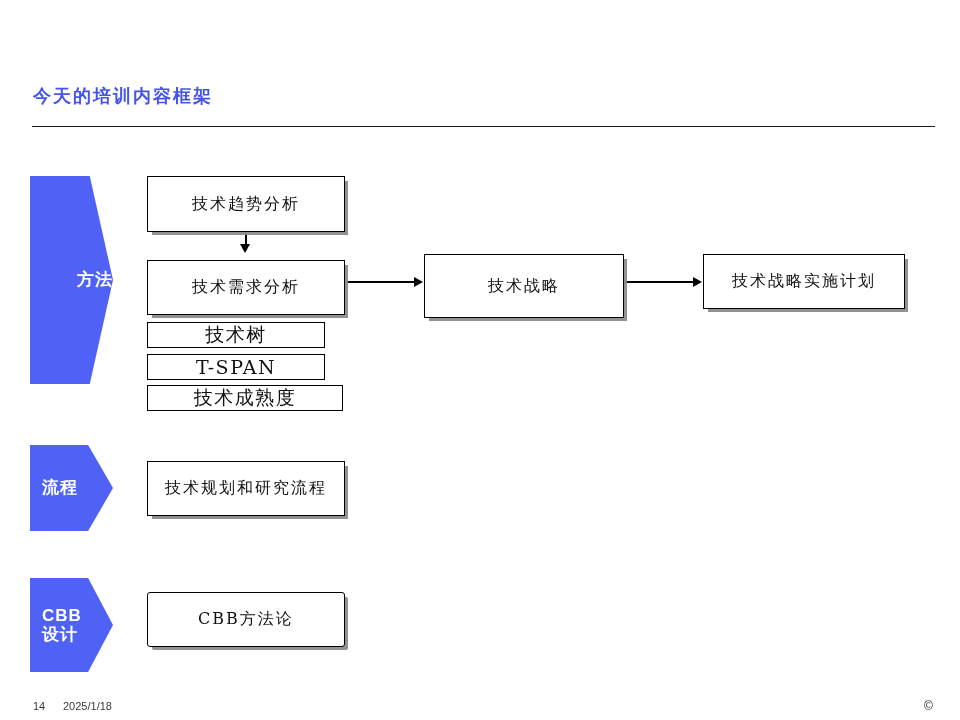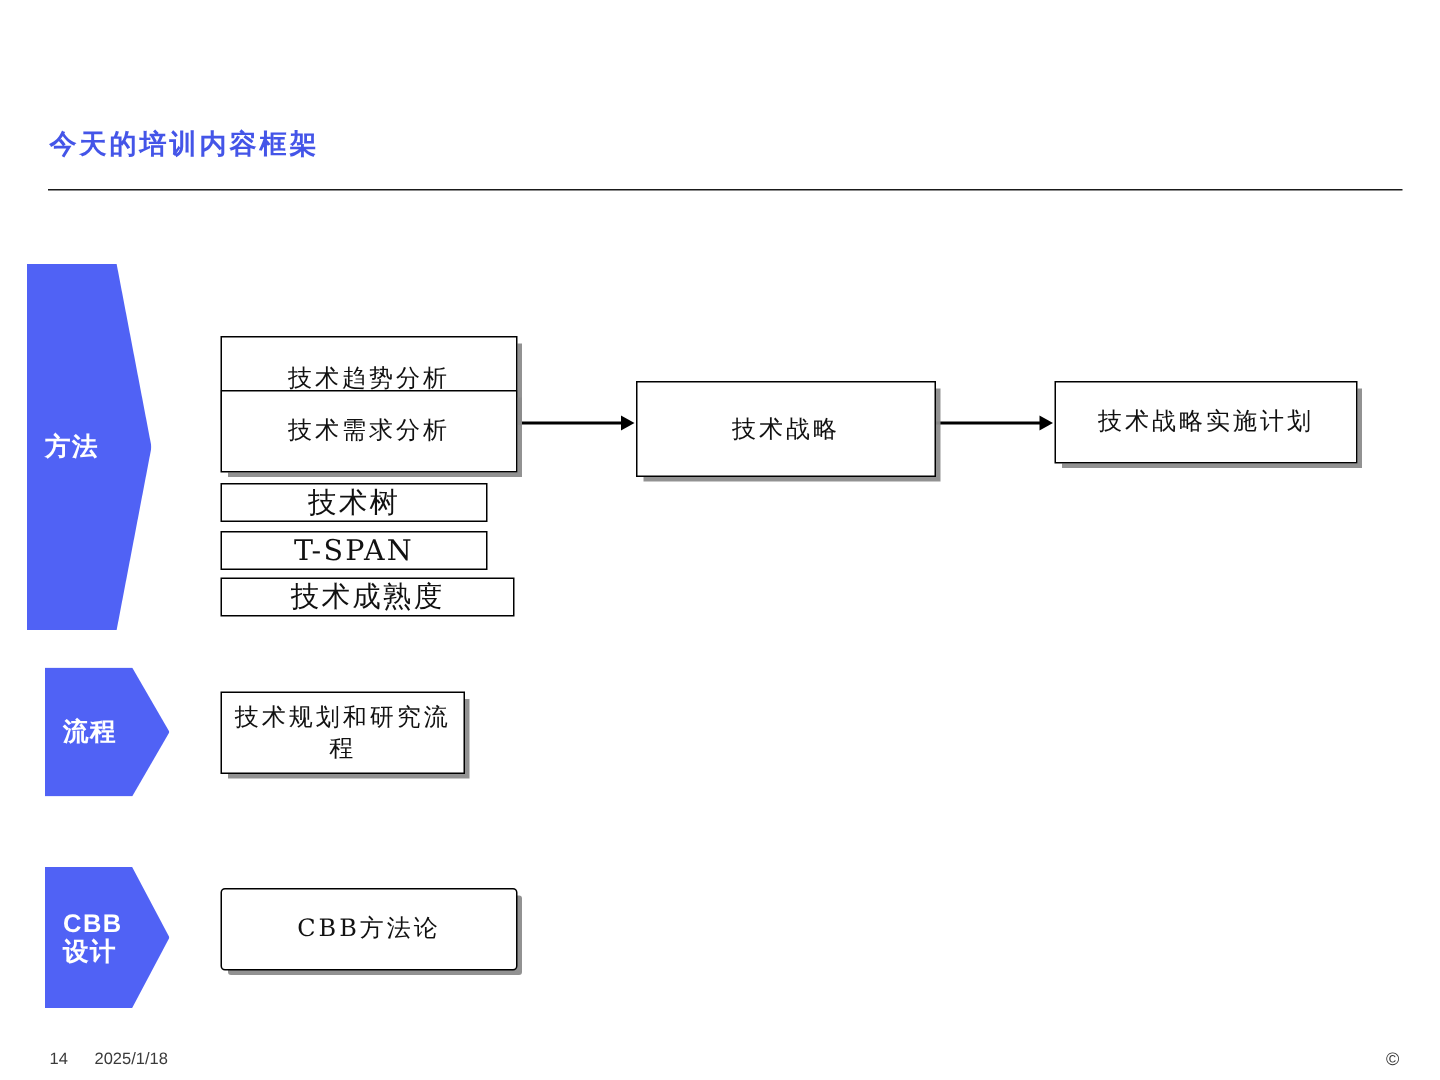--- a/index.html
+++ b/index.html
@@ -57,21 +57,21 @@
     background: #5062F5;
     z-index: 1;
   }
   .band-shape.tall {
     clip-path: polygon(0% 0%, 72% 0%, 100% 50%, 72% 100%, 0% 100%);
   }
   .band-shape.short {
     clip-path: polygon(0% 0%, 70% 0%, 100% 50%, 70% 100%, 0% 100%);
   }
 
-  #band-method { left: 18px; top: 176px; width: 83px; height: 244px; }
+  #band-method { left: 30px; top: 176px; width: 83px; height: 208px; justify-content: flex-end; }
   #band-process { left: 30px; top: 445px; width: 83px; height: 86px; }
   #band-cbb     { left: 30px; top: 578px; width: 83px; height: 94px; }
 
   
   .fbox {
     position: absolute;
     background: #ffffff;
     border: 1.6px solid #000000;
     box-sizing: border-box;
     display: flex;
@@ -85,28 +85,28 @@
     box-shadow: 4px 4px 0 -1px rgba(140,140,140,0.95);
     z-index: 3;
   }
   .fbox.thin {
     box-shadow: none;
     border-width: 1.4px;
     font-size: 19px;
     letter-spacing: 1.5px;
   }
 
-  #box-trend   { left: 147px; top: 176px; width: 198px; height: 56px; margin-top: 48px; }
+  #box-trend   { left: 147px; top: 176px; width: 198px; height: 56px; }
   #box-demand  { left: 147px; top: 260px; width: 198px; height: 55px; }
   #box-tree    { left: 147px; top: 322px; width: 178px; height: 26px; }
   #box-tspan   { left: 147px; top: 354px; width: 178px; height: 26px; }
   #box-mature  { left: 147px; top: 385px; width: 196px; height: 26px; }
   #box-strategy{ left: 424px; top: 254px; width: 200px; height: 64px; }
   #box-plan    { left: 703px; top: 254px; width: 202px; height: 55px; }
-  #box-flowproc{ left: 147px; top: 461px; width: 163px; height: 55px; }
+  #box-flowproc{ left: 147px; top: 461px; width: 198px; height: 55px; }
   #box-cbbmeth { left: 147px; top: 592px; width: 198px; height: 55px;
                  border-radius: 3px; }
 
   
   .conn { position: absolute; z-index: 2; }
   .conn-line-v {
     background: #000000;
     width: 1.6px;
   }
   .conn-line-h {

